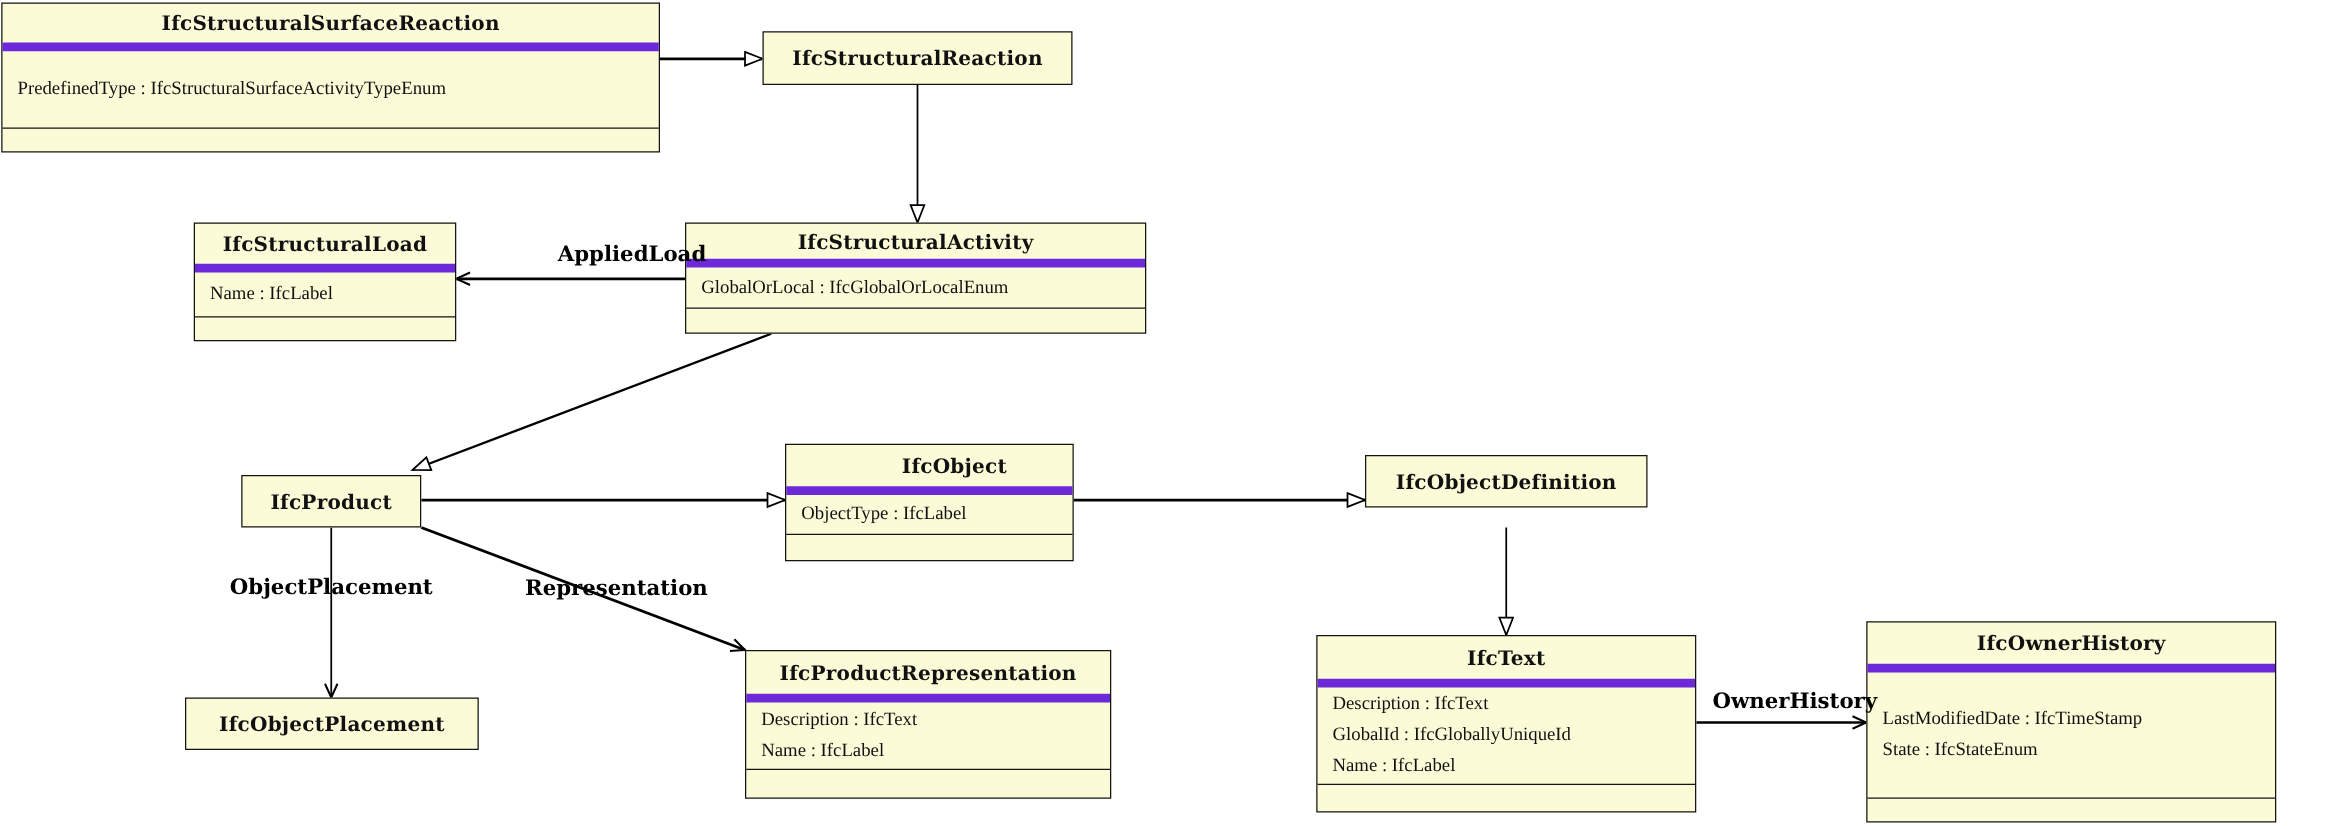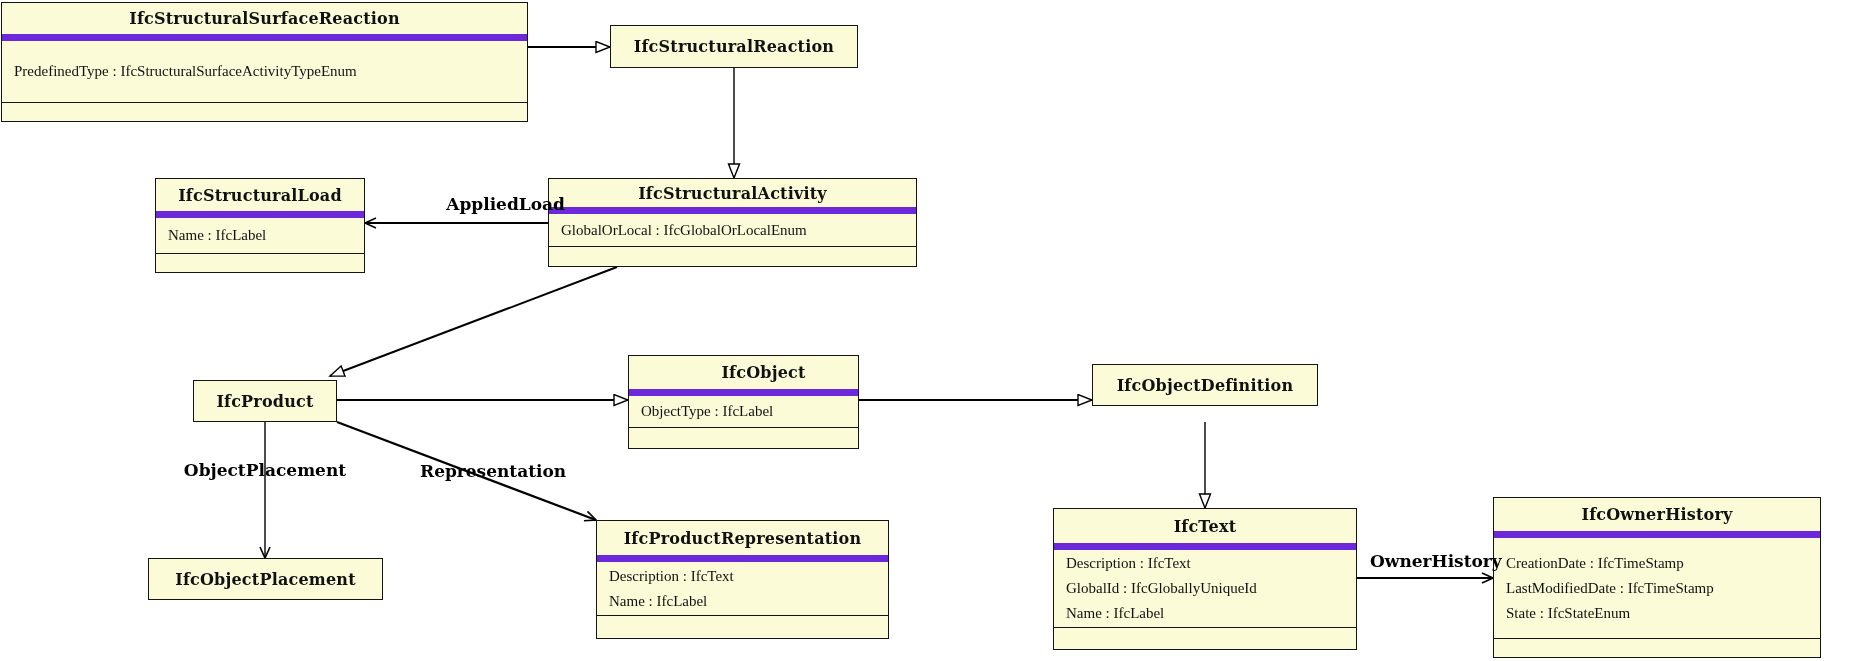--- a/index.html
+++ b/index.html
@@ -150,21 +150,20 @@
       <div class="attr">Description : IfcText</div>
       <div class="attr">GlobalId : IfcGloballyUniqueId</div>
       <div class="attr">Name : IfcLabel</div>
     </div>
     <div class="empty-compartment" style="height:22px;"></div>
   </div>
 
   <div class="uml-class" style="left:1493px; top:497px; width:328px; height:161px;">
     <div class="title" style="height:33px;">IfcOwnerHistory</div>
     <div class="attrs">
-      <div class="attr">CreationDate : IfcTimeStamp</div>
       <div class="attr">LastModifiedDate : IfcTimeStamp</div>
       <div class="attr">State : IfcStateEnum</div>
     </div>
     <div class="empty-compartment" style="height:18px;"></div>
   </div>
 
   <div class="edge-label" style="left:443px; top:194px; width:122px; text-align:right;">AppliedLoad</div>
   <div class="edge-label" style="left:180px; top:460px; width:170px; text-align:center;">ObjectPlacement</div>
   <div class="edge-label" style="left:420px; top:461px; width:170px; text-align:left;">Representation</div>
   <div class="edge-label" style="left:1370px; top:551px; width:130px; text-align:right;">OwnerHistory</div>

